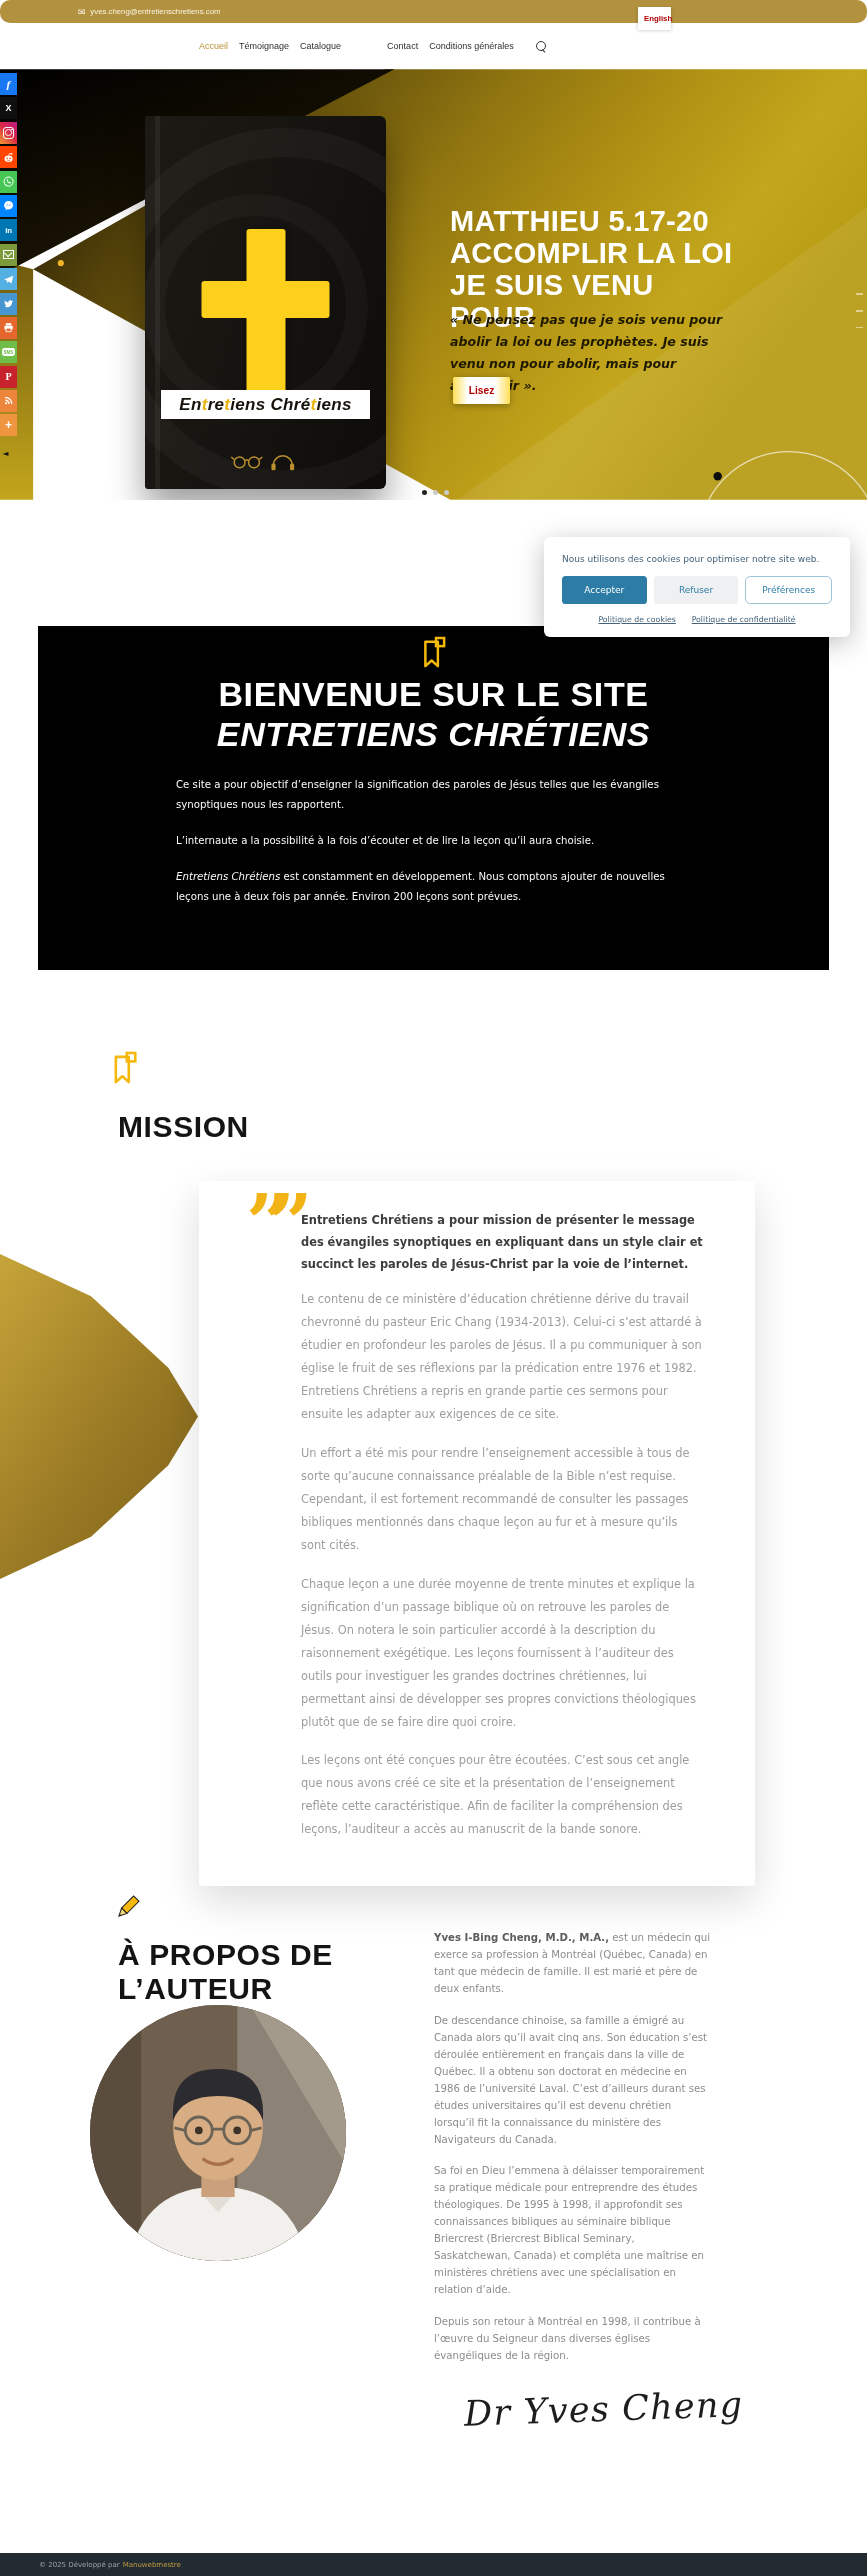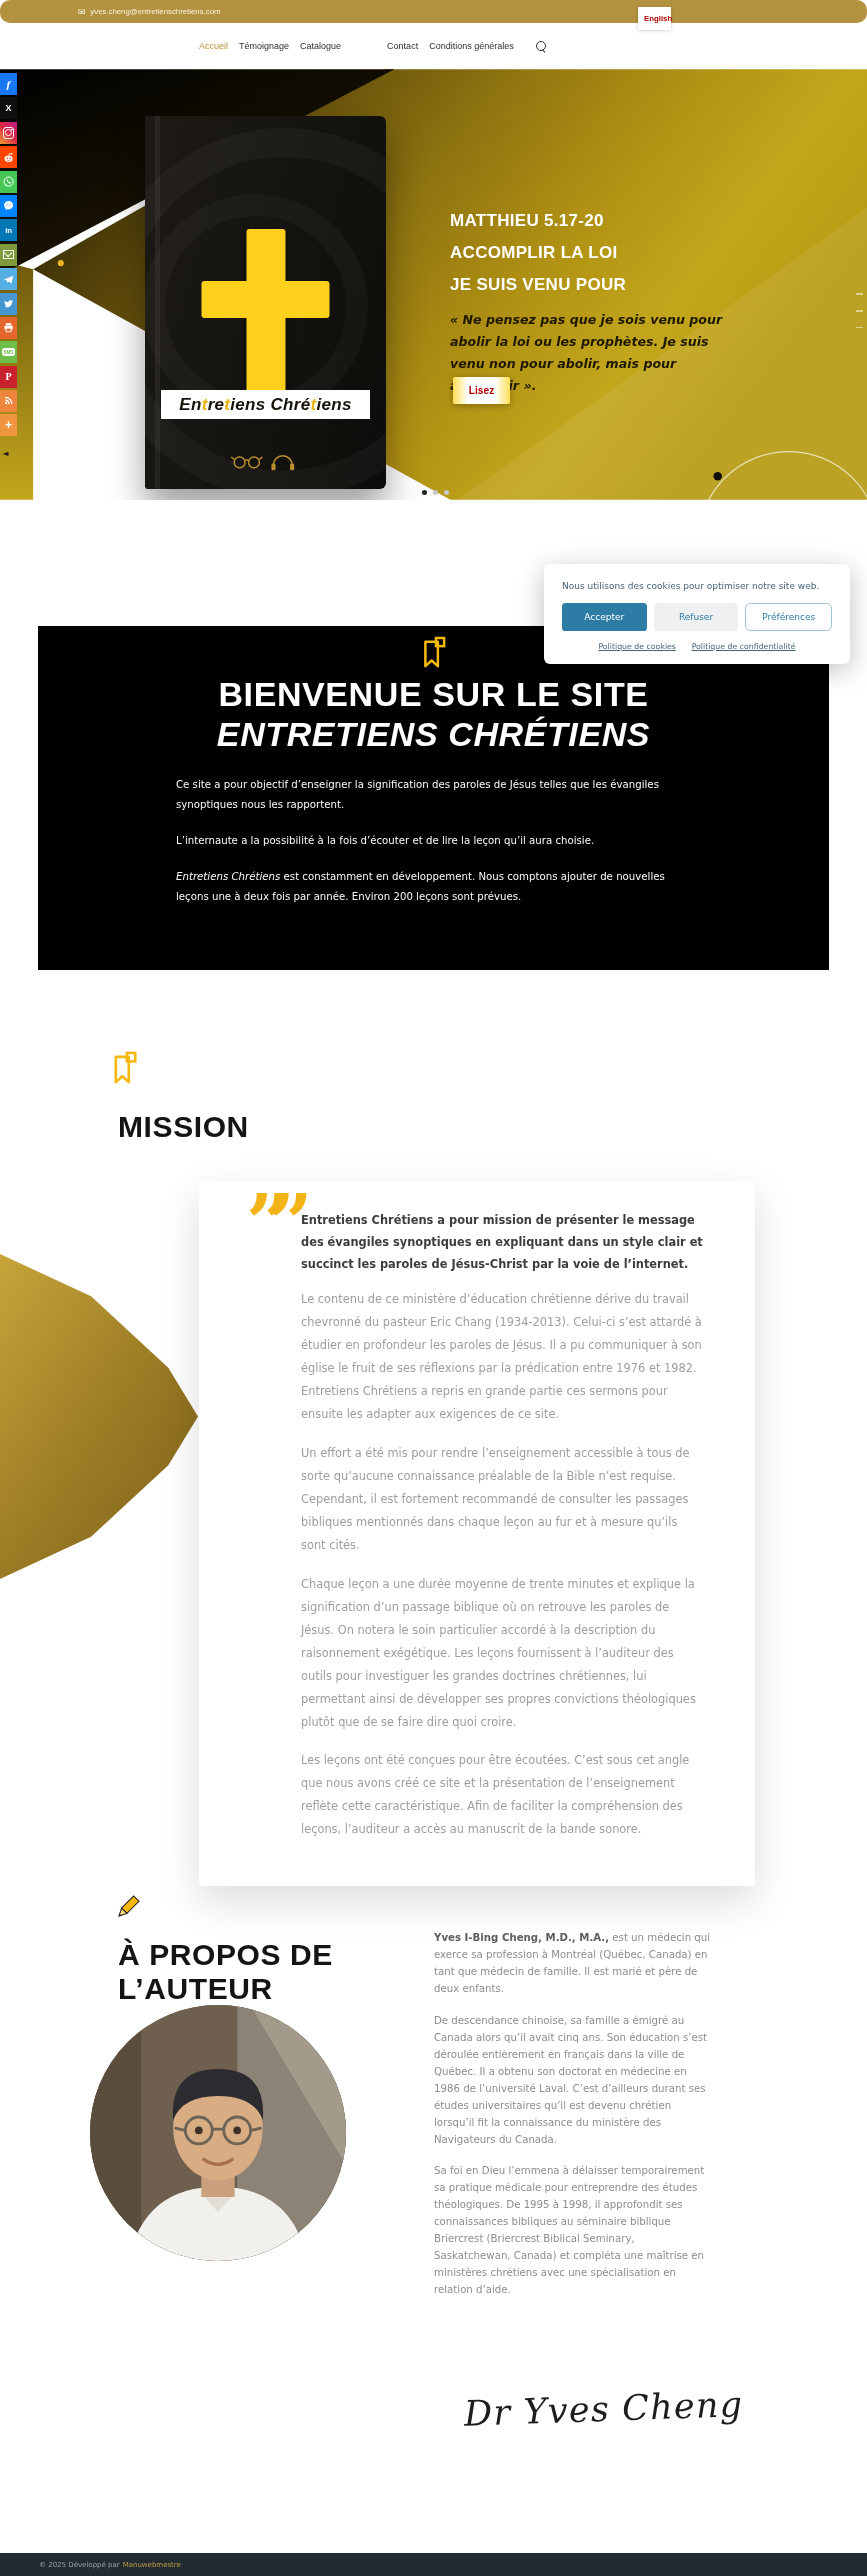--- a/index.html
+++ b/index.html
@@ -42,21 +42,21 @@
         background:#fdd01c;border-radius:3px;box-shadow:0 3px 7.2px rgba(0,0,0,.45);}
   .cross::after{content:"";position:absolute;top:52px;left:50%;transform:translateX(-50%);
         width:128px;height:37px;background:#fdd01c;border-radius:3px;}
   .book-banner{position:absolute;left:15.7px;right:15.7px;bottom:70px;height:29px;background:#fff;
         display:flex;align-items:center;justify-content:center;
         font-family:"Liberation Sans",sans-serif;font-style:italic;font-weight:900;font-size:17px;
         color:#17130b;letter-spacing:0.3px;white-space:pre;}
   .book-banner .gold-t{color:#e9b40c;}
   .book-caption{position:absolute;left:0;right:0;bottom:18px;display:flex;justify-content:center;}
   .hero-title{position:absolute;left:450px;top:136px;width:289px;
-        font-family:"Liberation Sans",sans-serif;font-weight:800;font-size:17px;line-height:32px;
+        font-family:"Liberation Sans",sans-serif;font-weight:800;font-size:29px;line-height:32px;
         color:#fff;letter-spacing:0.3px;}
   .hero-quote{position:absolute;left:450px;top:240px;width:289px;font-style:italic;font-weight:600;
         font-size:12.6px;line-height:22px;color:#1e1800;}
   .cta{position:absolute;left:453px;top:308px;width:57px;height:27px;border:none;border-radius:1.8px;
         background:linear-gradient(90deg,#ffdf57 0%,#ffffff 26%,#ffffff 74%,#ffdf57 100%);
         color:#b30000;font-weight:700;font-size:10.2px;font-family:"Liberation Sans",sans-serif;
         cursor:pointer;box-shadow:0 1.8px 6px rgba(0,0,0,.28);}
   .hero-dots{position:absolute;left:422px;bottom:4.8px;display:flex;gap:5.4px;}
   .dot{width:5.4px;height:5.4px;border-radius:50%;background:#c9c9c9;cursor:pointer;}
   .dot.active{background:#222;}
@@ -78,21 +78,21 @@
   .cam::after{content:"";position:absolute;top:0.6px;right:0.6px;width:1.5px;height:1.5px;background:#fff;border-radius:50%;}
   .env{width:9.6px;height:6.6px;border:1px solid #fff;position:relative;}
   .env::before{content:"";position:absolute;top:-1.8px;left:1.3px;width:4.8px;height:4.8px;
         border-left:1px solid #fff;border-bottom:1px solid #fff;transform:rotate(-45deg);}
   .sms-bubble{background:#fff;color:#6fbe4a;font-size:4.5px;font-weight:700;padding:1.5px 2.1px;
         border-radius:2.4px;font-family:"Liberation Sans",sans-serif;}
   .collapse-arrow{position:absolute;left:2.4px;top:449px;z-index:60;color:#161616;font-size:7.8px;cursor:pointer;}
 
   
   .cookie-box{position:absolute;left:544px;top:537px;width:306px;background:#fff;border-radius:6px;
-        box-shadow:0 6px 27px rgba(0,0,0,.25);z-index:70;padding:17px 18px 13.2px;box-sizing:border-box;margin-top:27px;}
+        box-shadow:0 6px 27px rgba(0,0,0,.25);z-index:70;padding:17px 18px 13.2px;box-sizing:border-box;}
   .cookie-msg{font-size:9px;color:#47637a;margin:0 0 12px;}
   .cookie-buttons{display:flex;gap:7.2px;}
   .ck-btn{flex:1;height:28px;border-radius:3.6px;font-size:9px;font-family:"DejaVu Sans",sans-serif;cursor:pointer;}
   .ck-accept{background:#2d7ca6;color:#fff;border:none;}
   .ck-refuse{background:#eef0f1;color:#2d7ca6;border:none;}
   .ck-pref{background:#fff;color:#2d7ca6;border:0.9px solid #9cc3d5;border-radius:5.4px;}
   .cookie-links{margin-top:11px;display:flex;justify-content:center;gap:15.7px;}
   .cookie-link{font-size:7.8px;color:#47637a;text-decoration:underline;cursor:pointer;}
 
   
@@ -388,20 +388,21 @@
       <circle cx="85" cy="98" r="3" fill="#3c3228"></circle>
       <circle cx="115" cy="98" r="3" fill="#3c3228"></circle>
       <path d="M88 120 q12 9 24 0" stroke="#a9714b" stroke-width="2.5" fill="none"></path>
     </svg>
   </div>
 
   <div class="author-col">
     <p><span class="author-name">Yves I-Bing Cheng, M.D., M.A.,</span><span> est un médecin qui exerce sa profession à Montréal (Québec, Canada) en tant que médecin de famille. Il est marié et père de deux enfants.</span></p>
     <p>De descendance chinoise, sa famille a émigré au Canada alors qu’il avait cinq ans. Son éducation s’est déroulée entièrement en français dans la ville de Québec. Il a obtenu son doctorat en médecine en 1986 de l’université Laval. C’est d’ailleurs durant ses études universitaires qu’il est devenu chrétien lorsqu’il fit la connaissance du ministère des Navigateurs du Canada.</p>
     <p>Sa foi en Dieu l’emmena à délaisser temporairement sa pratique médicale pour entreprendre des études théologiques. De 1995 à 1998, il approfondit ses connaissances bibliques au séminaire biblique Briercrest (Briercrest Biblical Seminary, Saskatchewan, Canada) et compléta une maîtrise en ministères chrétiens avec une spécialisation en relation d’aide.</p>
+    <p>Depuis son retour à Montréal en 1998, il contribue à l’œuvre du Seigneur dans diverses églises évangéliques de la région.</p>
   </div>
   <div class="signature">Dr Yves Cheng</div>
 
   <footer class="footer">
     <span>© 2025 Développé par</span>
     <a class="credit">Manuwebmestre</a>
   </footer>
 
 </div>
 

